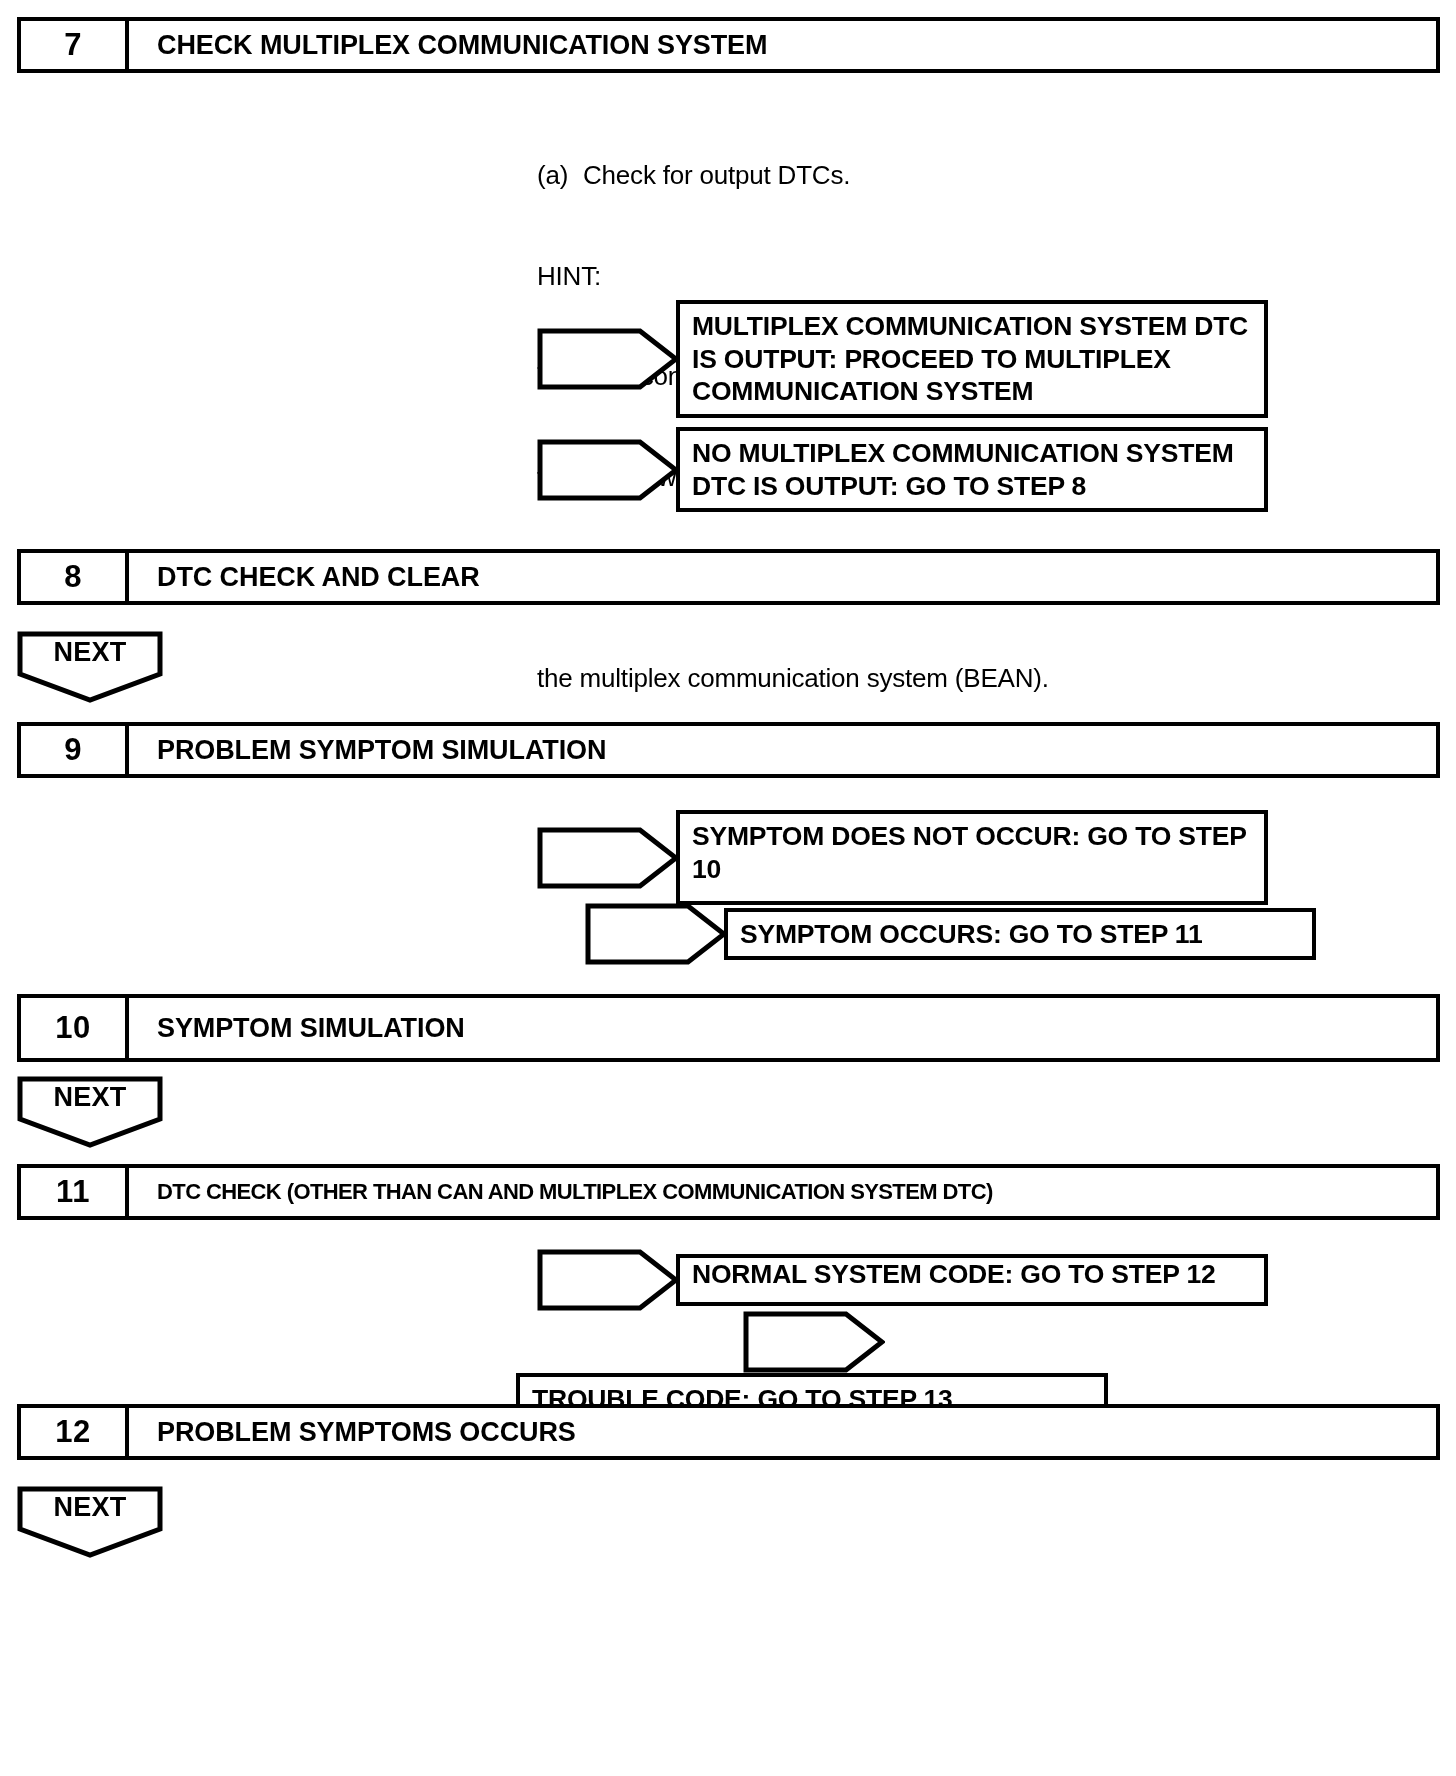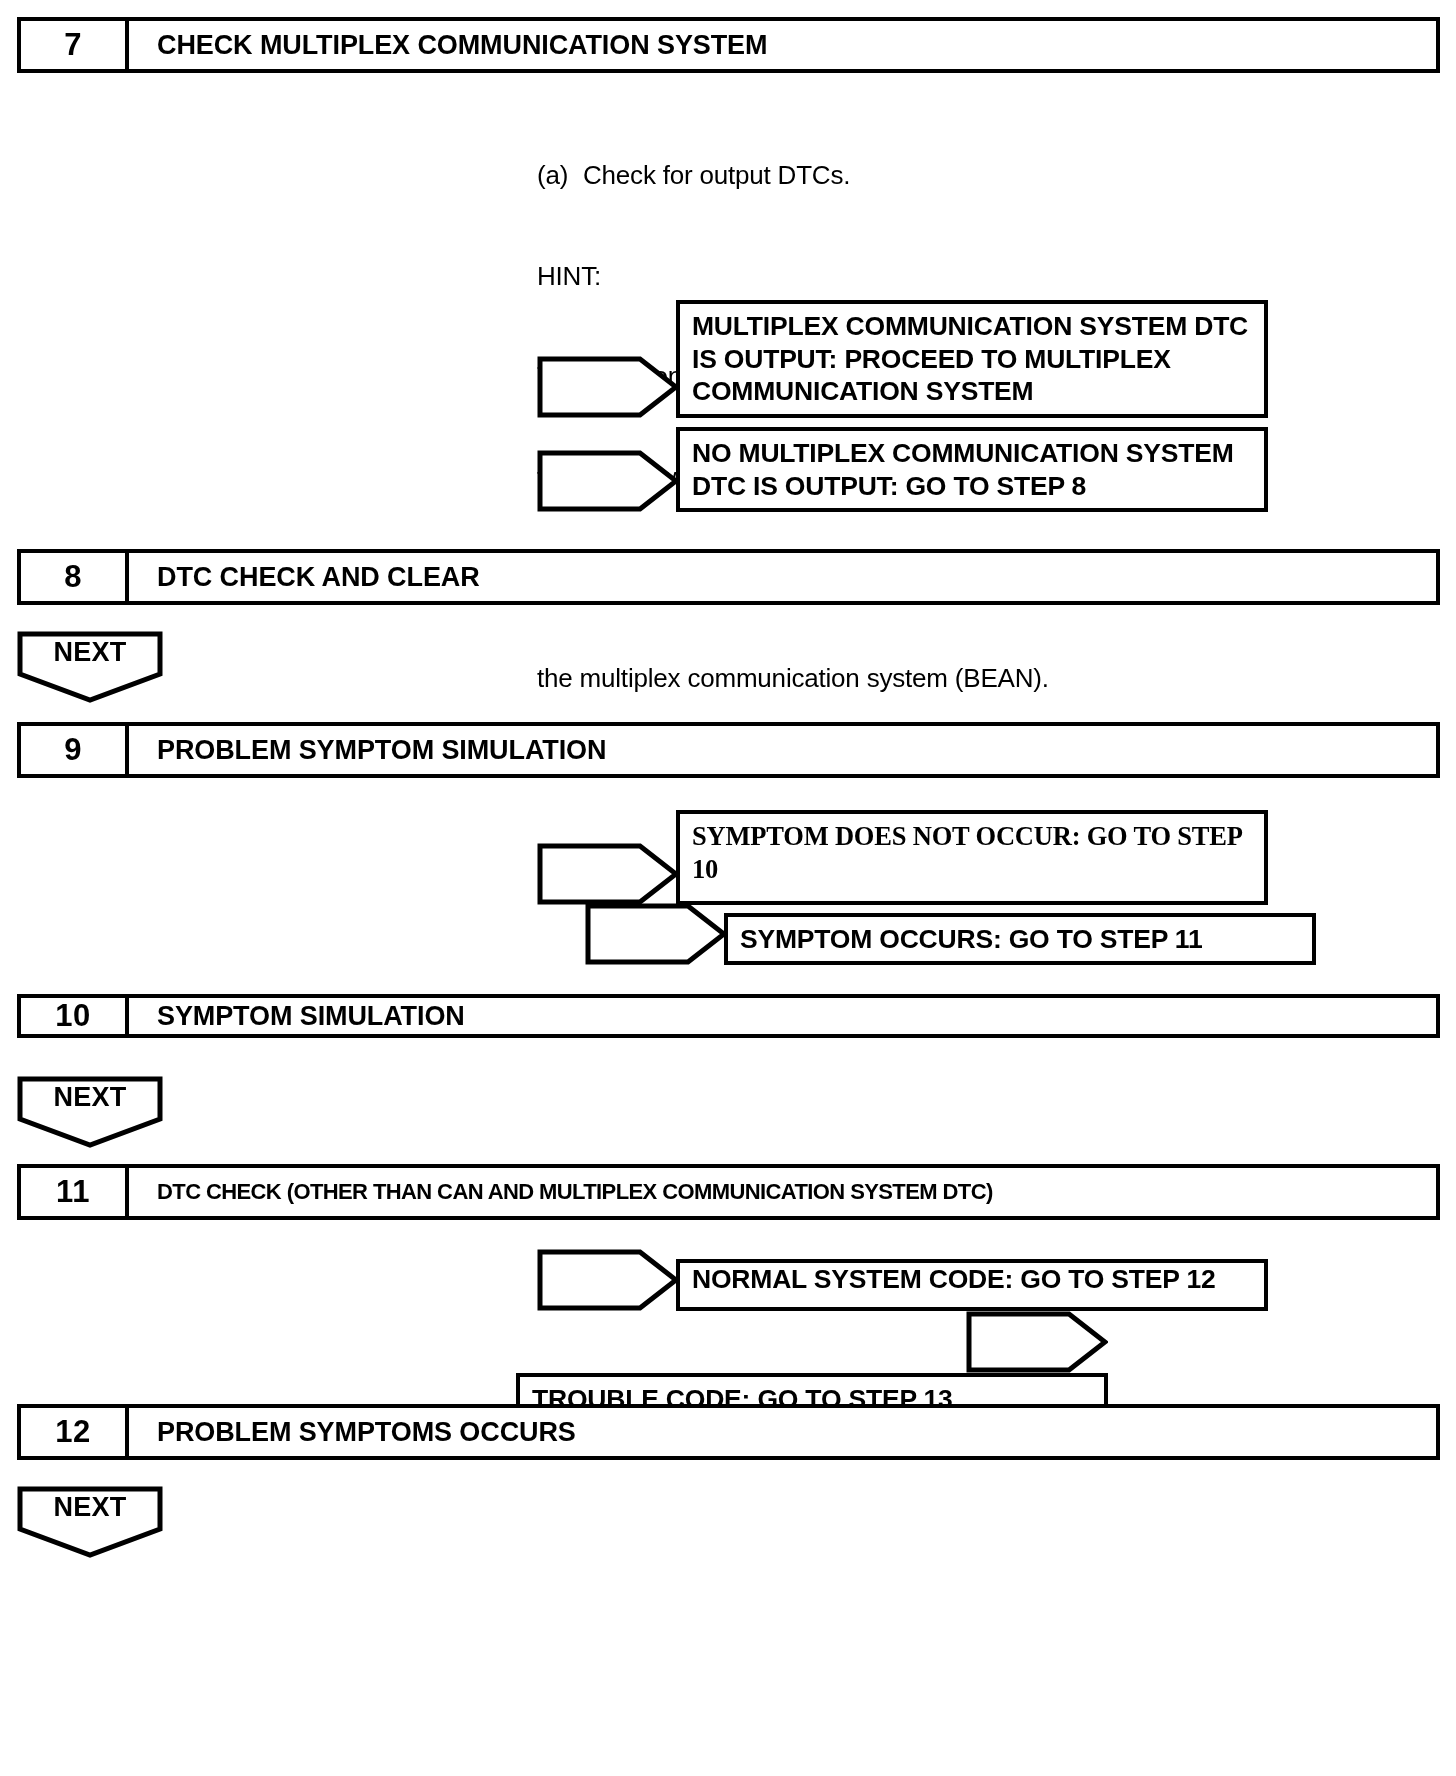--- a/index.html
+++ b/index.html
@@ -95,21 +95,21 @@
   }
   .hint-line .ind {
     display: inline-block;
     width: 46px;
   }
 
   
   .result-row {
     position: absolute;
     display: flex;
-    align-items: flex-end;
+    align-items: center;
   }
   .arrow-shape {
     position: relative;
     flex: 0 0 auto;
   }
   .arrow-shape svg {
     display: block;
   }
   .result-box {
     border: 4px solid #000;
@@ -183,37 +183,37 @@
     <div class="step-num">9</div>
     <div class="step-title">PROBLEM SYMPTOM SIMULATION</div>
   </div>
 
   <div class="result-row" style="left:537px; top:810px;">
     <div class="arrow-shape">
       <svg width="142" height="62" viewBox="0 0 142 62">
         <path d="M3,3 L103,3 L139,31 L103,59 L3,59 Z" fill="#ffffff" stroke="#000000" stroke-width="5"></path>
       </svg>
     </div>
-    <div class="result-box" style="width:592px; height:95px; margin-left:-3px;font-family:Liberation Serif, serif;">
+    <div class="result-box" style="width:592px; height:95px; margin-left:-3px;">
       <div class="result-text">SYMPTOM DOES NOT OCCUR: GO TO STEP 10</div>
     </div>
   </div>
 
   <div class="result-row" style="left:537px; top:903px;margin-left:48px;">
     <div class="arrow-shape">
       <svg width="142" height="62" viewBox="0 0 142 62">
         <path d="M3,3 L103,3 L139,31 L103,59 L3,59 Z" fill="#ffffff" stroke="#000000" stroke-width="5"></path>
       </svg>
     </div>
     <div class="result-box" style="width:592px; height:52px; margin-left:-3px; align-items:center; padding-top:0; padding-bottom:0;">
       <div class="result-text">SYMPTOM OCCURS: GO TO STEP 11</div>
     </div>
   </div>
 
-  <div class="step-bar" style="left:17px; top:994px; width:1423px; height:44px;">
+  <div class="step-bar" style="left:17px; top:994px; width:1423px; height:68px;">
     <div class="step-num">10</div>
     <div class="step-title">SYMPTOM SIMULATION</div>
   </div>
 
   <div class="next-box" style="left:17px; top:1076px;">
     <svg viewBox="0 0 146 72">
       <path d="M3,3 L143,3 L143,43 L73,69 L3,43 Z" fill="#ffffff" stroke="#000000" stroke-width="5"></path>
     </svg>
     <div class="next-label">NEXT</div>
   </div>

